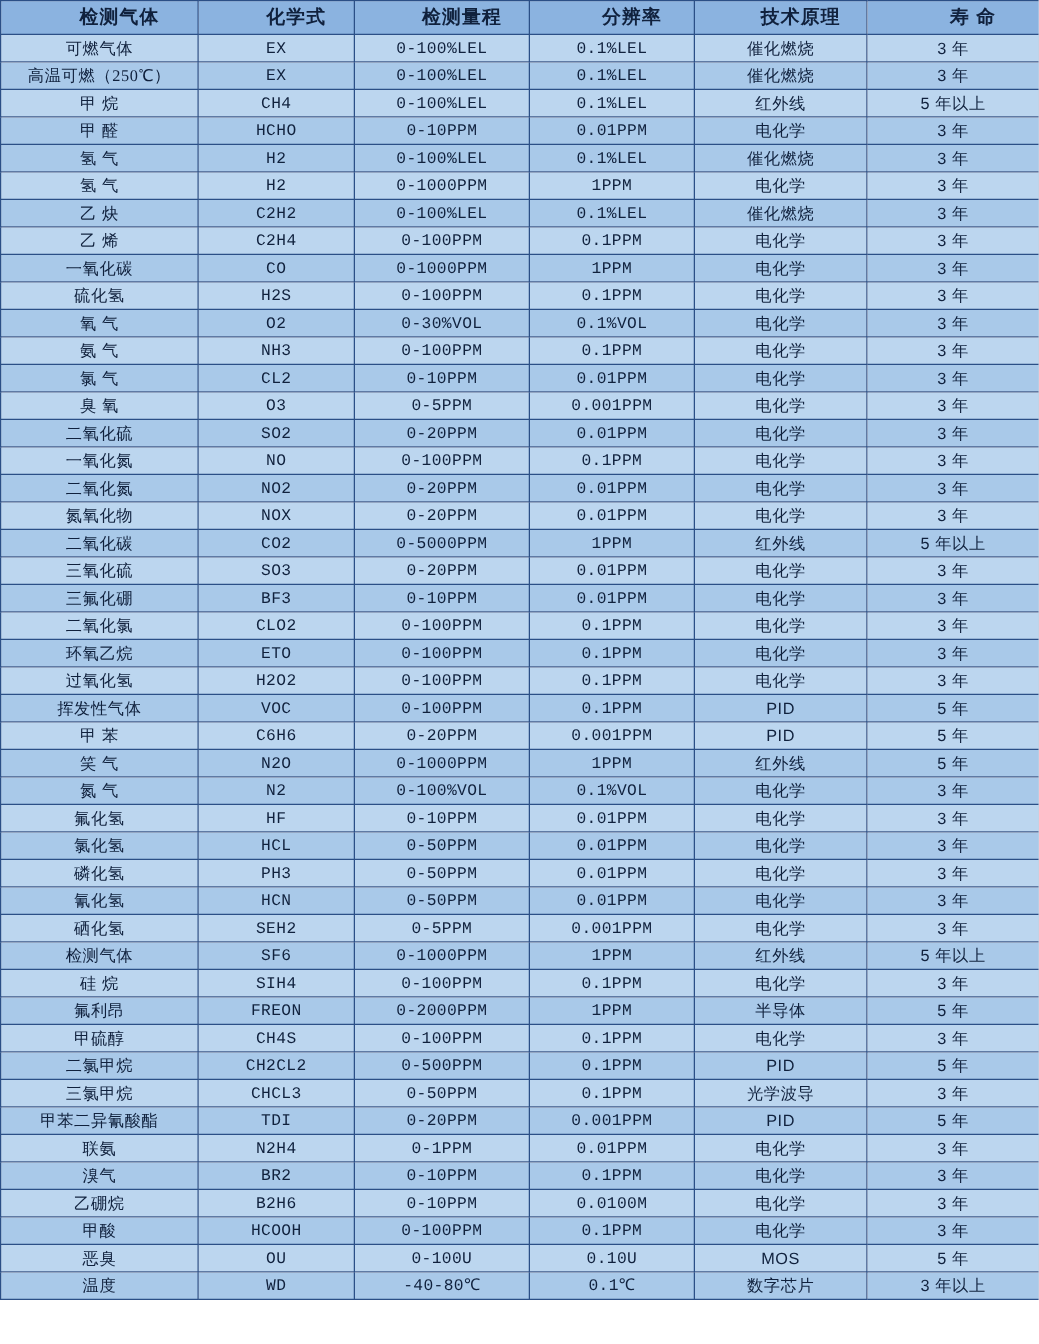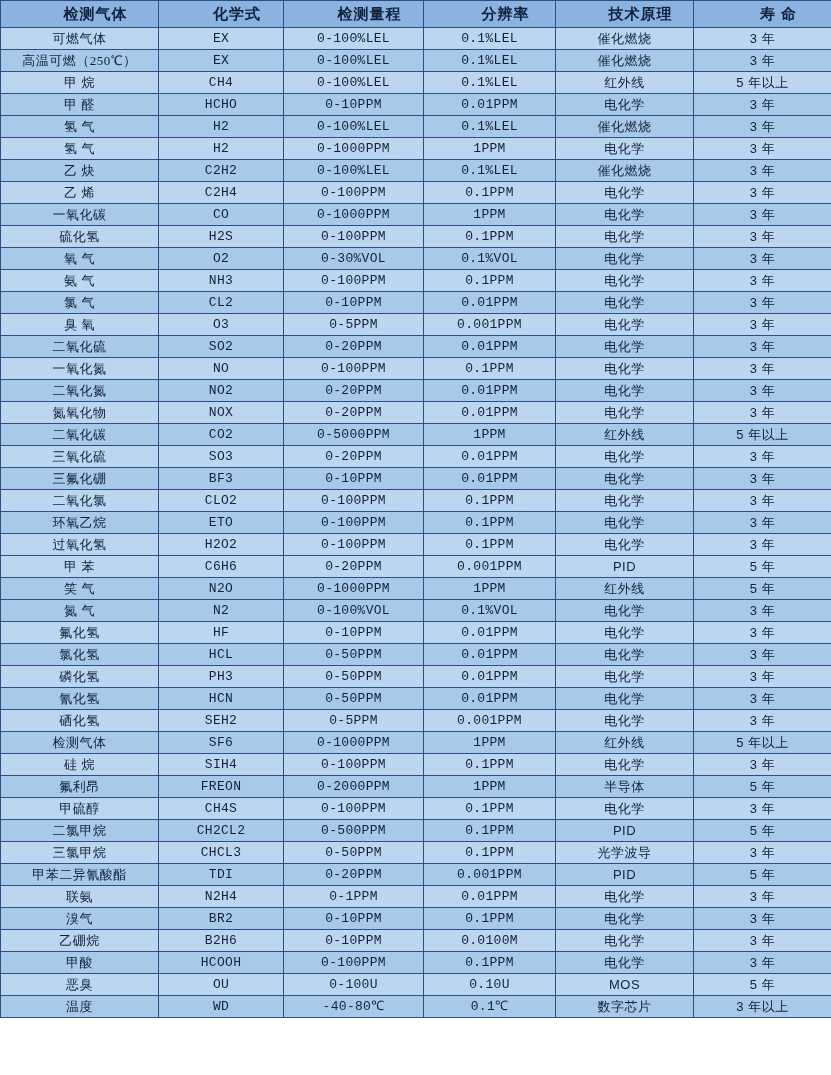--- a/index.html
+++ b/index.html
@@ -280,20 +280,28 @@
           <td class="cn">3 年</td>
         </tr>
         <tr>
           <td class="cn">过氧化氢</td>
           <td class="mono">H2O2</td>
           <td class="mono">0-100PPM</td>
           <td class="mono">0.1PPM</td>
           <td class="cn">电化学</td>
           <td class="cn">3 年</td>
         </tr>
+        <tr class="alt">
+          <td class="cn">挥发性气体</td>
+          <td class="mono">VOC</td>
+          <td class="mono">0-100PPM</td>
+          <td class="mono">0.1PPM</td>
+          <td class="cn">PID</td>
+          <td class="cn">5 年</td>
+        </tr>
         <tr>
           <td class="cn">甲 苯</td>
           <td class="mono">C6H6</td>
           <td class="mono">0-20PPM</td>
           <td class="mono">0.001PPM</td>
           <td class="cn">PID</td>
           <td class="cn">5 年</td>
         </tr>
         <tr class="alt">
           <td class="cn">笑 气</td>

